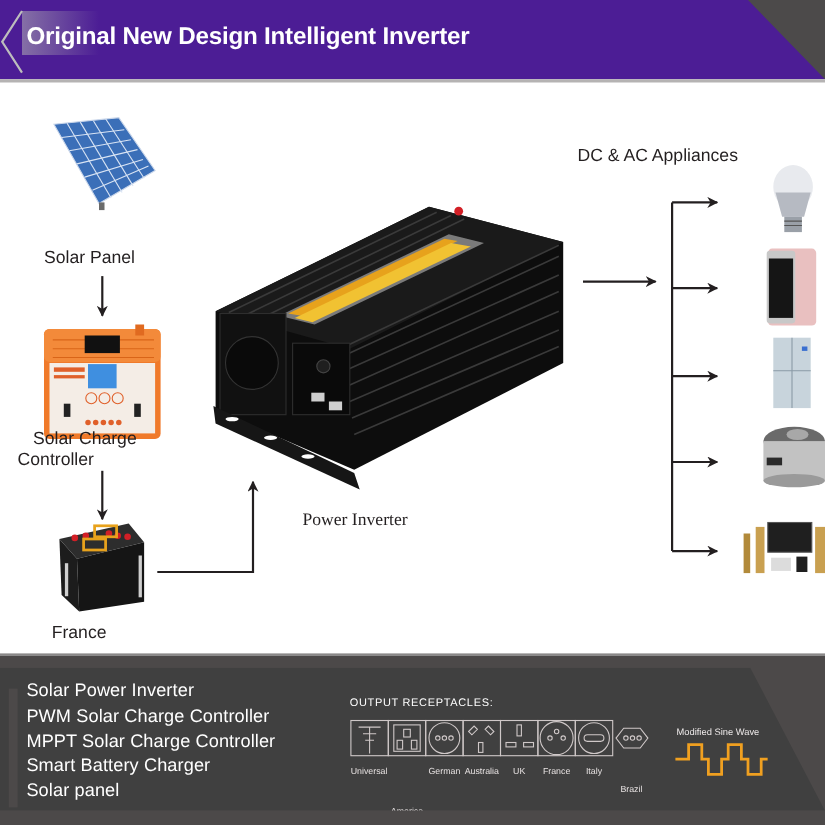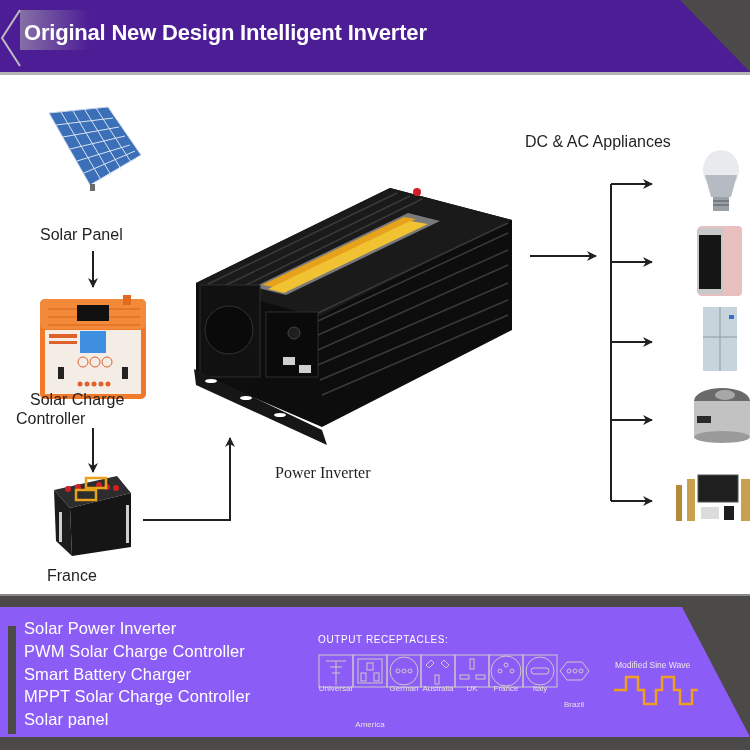--- a/index.html
+++ b/index.html
@@ -13,26 +13,26 @@
   .header .glow { position: absolute; left: 20px; top: 10px; width: 70px; height: 40px; background: linear-gradient(90deg, rgba(180,180,180,0.55), rgba(35,26,26,0)); }
   .header .title { position: absolute; left: 24px; top: 20px; font-family: "Liberation Sans", sans-serif; font-weight: bold; font-size: 22px; color: #ffffff; letter-spacing: -0.2px; }
   .header-rule { position: absolute; left: 0; top: 72px; width: 750px; height: 3px; background: #b5b3b3; }
 
   
   .label { position: absolute; font-size: 16px; color: #231f20; line-height: 19px; }
 
   
   .footer-outer { position: absolute; left: 0; top: 596px; width: 750px; height: 154px; background: #4c4949; }
   .footer-top-rule { position: absolute; left: 0; top: 594px; width: 750px; height: 2px; background: #8a8888; }
-  .footer-inner { position: absolute; left: 0; top: 607px; width: 750px; height: 130px; background: #8b5cf6; clip-path: polygon(0 0, 682px 0, 750px 130px, 0 130px); }
+  .footer-inner { position: absolute; left: 0; top: 607px; width: 750px; height: 130px; background: #404040; clip-path: polygon(0 0, 682px 0, 750px 130px, 0 130px); }
   .footer-bar { position: absolute; left: 8px; top: 19px; width: 8px; height: 108px; background: #4c4949; }
   .product-list { position: absolute; left: 24px; top: 10px; list-style: none; }
   .product-list li { font-size: 16.5px; color: #ffffff; line-height: 22.8px; letter-spacing: 0.1px; }
   .receptacles-title { position: absolute; left: 318px; top: 27px; font-size: 10px; color: #ffffff; letter-spacing: 0.6px; }
-  .plug-labels { position: absolute; left: 318px; top: 77px; display: flex; }
+  .plug-labels { position: absolute; left: 318px; top: 90px; display: flex; }
   .plug-labels span { font-size: 8px; color: #e6e1e1; text-align: center; display: inline-block; }
   .wave-title { position: absolute; left: 615px; top: 53px; font-size: 8.5px; color: #ece8e8; }
   .wave { position: absolute; left: 612px; top: 67px; }
 </style>
 </head>
 <body>
 
 <div class="header">
   <div class="glow"></div>
   <svg class="chev" viewBox="0 0 40 60">
@@ -203,22 +203,22 @@
 <div class="label" style="left:275px;top:463px;width:132px;font-family:Liberation Serif, serif;">Power Inverter</div>
 <div class="label" style="left:525px;top:132px;width:170px;">DC &amp; AC Appliances</div>
 
 <div class="footer-top-rule"></div>
 <div class="footer-outer"></div>
 <div class="footer-inner">
   <div class="footer-bar"></div>
   <ul class="product-list">
     <li>Solar Power Inverter</li>
     <li>PWM Solar Charge Controller</li>
+    <li>MPPT Solar Charge Controller</li>
     <li>Smart Battery Charger</li>
-    <li>MPPT Solar Charge Controller</li>
     <li>Solar panel</li>
   </ul>
 
   <div class="receptacles-title">OUTPUT  RECEPTACLES:</div>
 
   <svg width="272" height="44" viewBox="0 0 272 44" style="position:absolute;left:318px;top:44px;">
     <g fill="none" stroke="#cfc8c8" stroke-width="1">
 
       <g>
           <rect x="1" y="4" width="34" height="32"></rect>

